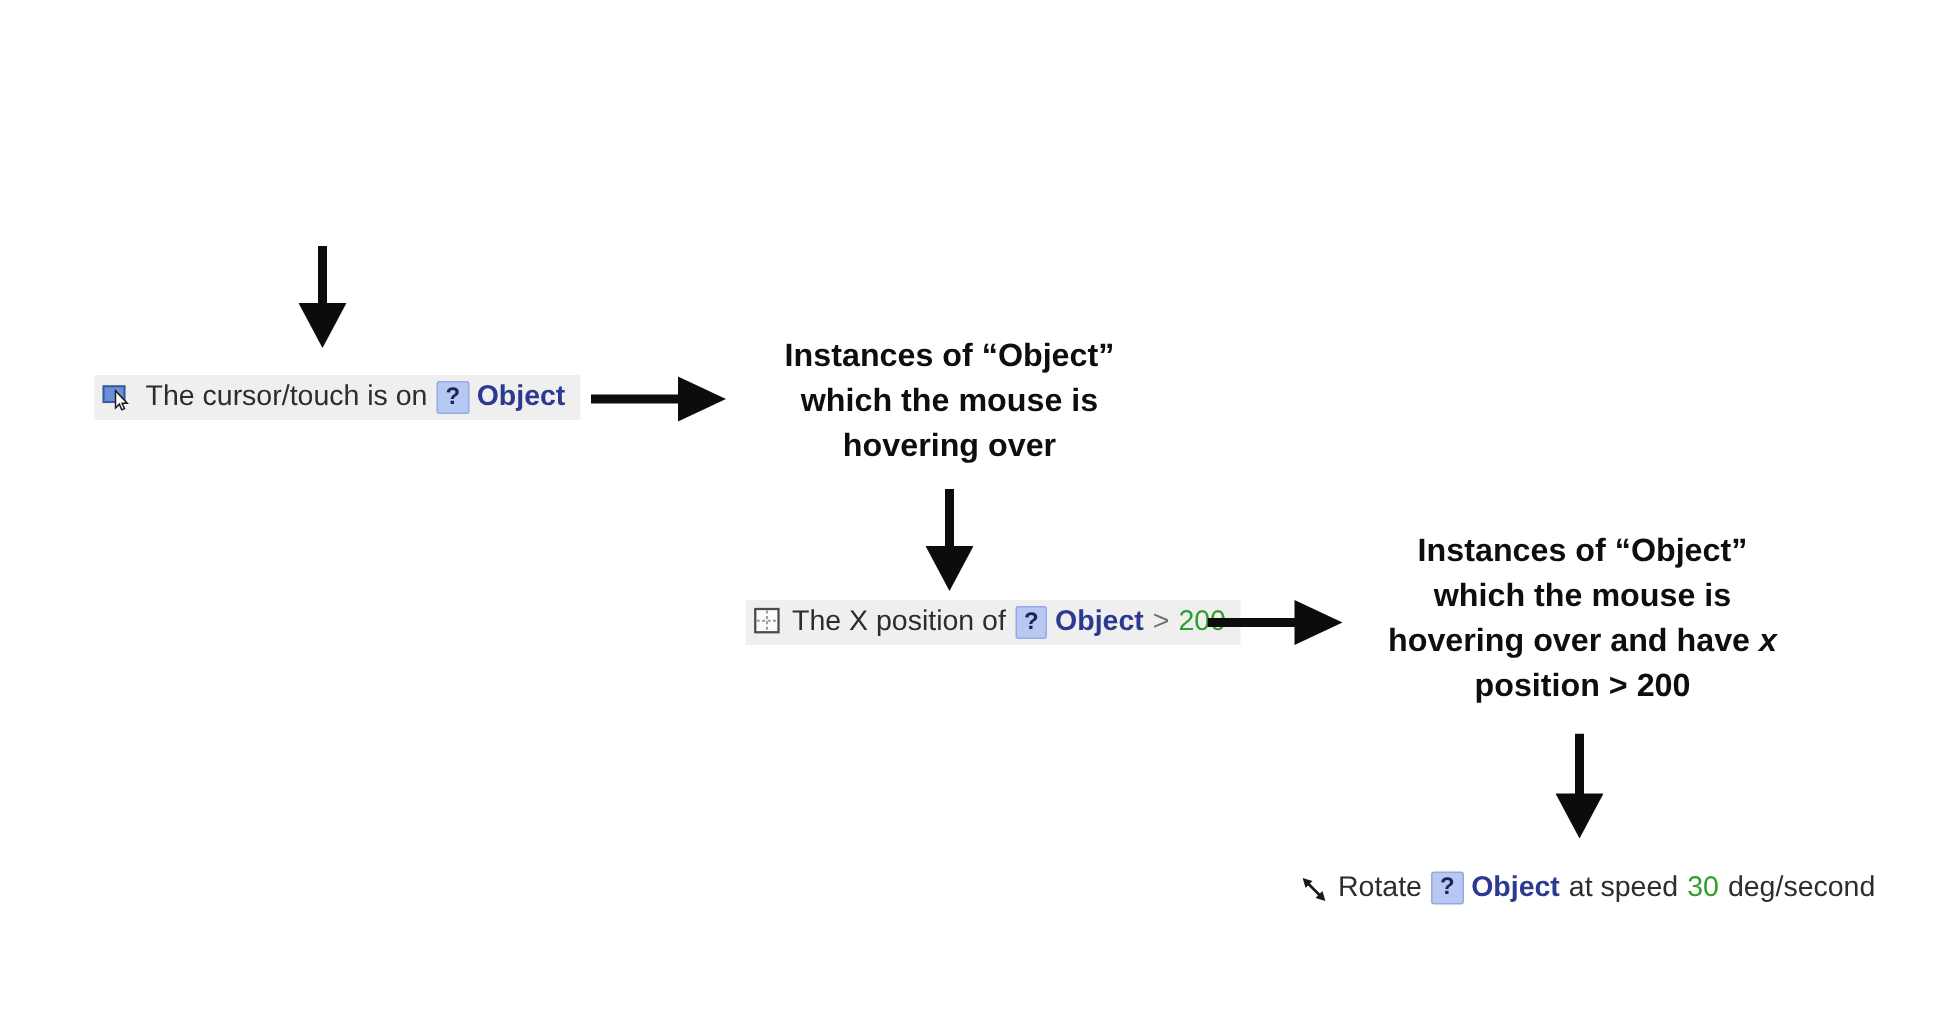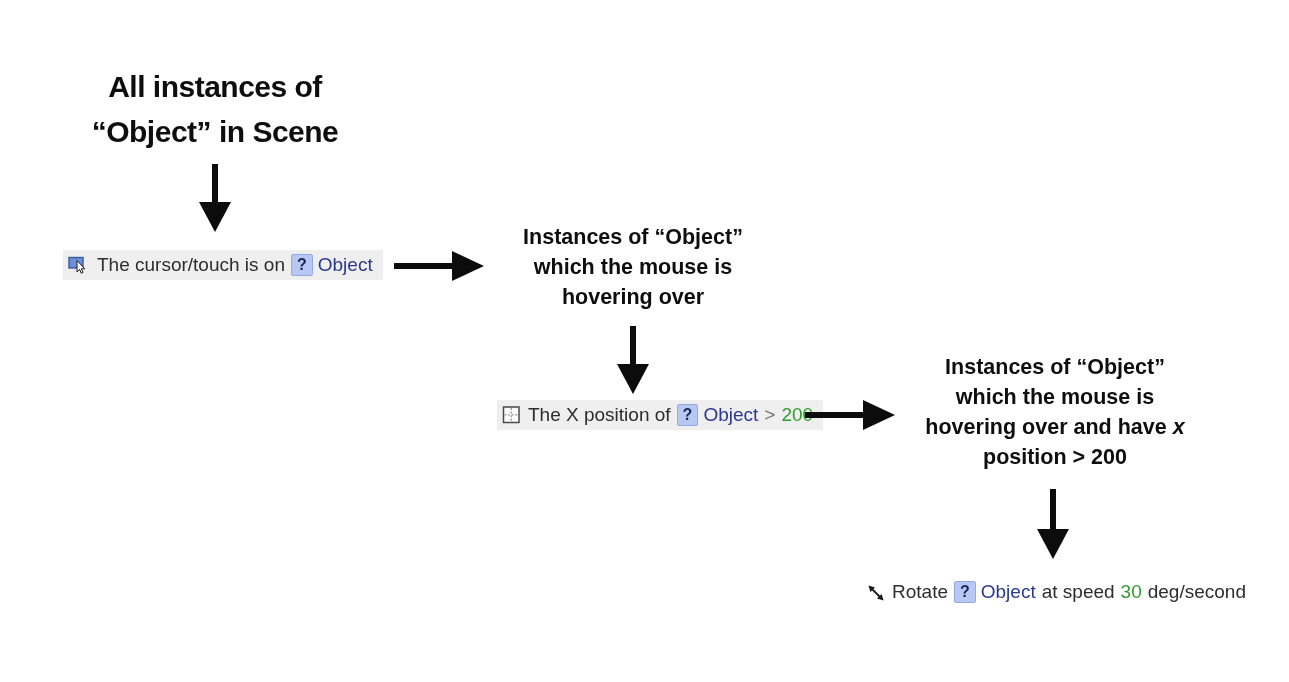--- a/index.html
+++ b/index.html
@@ -28,21 +28,21 @@
   }
   .note3 {
     left: 902px; top: 352px; width: 306px;
     font-size: 21.5px; line-height: 30px;
   }
   .note3 em { font-style: italic; }
   .arrow { position: absolute; }
   .cond {
     position: absolute;
     display: inline-flex;
-    align-items: center;
+    align-items: flex-start;
     gap: 6px;
     background: var(--box-bg);
     padding: 4px 10px 4px 5px;
     font-size: 19px;
     color: var(--condition-text);
     white-space: nowrap;
   }
   .action-row {
     position: absolute;
     display: inline-flex;
@@ -58,36 +58,32 @@
     border: 1px solid var(--badge-border);
     border-radius: 2px;
     color: var(--badge-text);
     font-weight: 700;
     font-size: 16px;
     line-height: 20px;
     padding: 0 5px;
   }
   .obj {
     color: var(--object-text);
-    font-weight: 400;
+    font-weight: 700;
     margin-left: -1px;
   }
   .op { color: var(--operator-gray); }
   .val { color: var(--value-green); }
   .cond-icon, .action-icon { flex: 0 0 auto; display: block; }
 </style>
 </head>
 <body>
 
 <div class="canvas">
 
-  <div class="annotation title">
-    <div>All instances of</div>
-    <div>“Object” in Scene</div>
-  </div>
 
   <svg class="arrow" style="left:199px; top:164px;" width="32" height="68" viewBox="0 0 32 68">
     <rect x="13" y="0" width="6" height="41" fill="var(--ink)"></rect>
     <polygon points="0,38 32,38 16,68" fill="var(--ink)"></polygon>
   </svg>
 
   <div class="cond" style="left:63px; top:250px;">
     <svg class="cond-icon" width="23" height="22" viewBox="0 0 23 22">
       <rect x="1" y="3.5" width="14" height="10.5" fill="#6b8fd8" stroke="#3a57a0" stroke-width="1.4"></rect>
       <path d="M9,6.5 L9,18 L11.6,15.4 L13.2,19.2 L15,18.4 L13.4,14.8 L16.8,14.8 Z" fill="#ffffff" stroke="#1c1c1c" stroke-width="1"></path>

